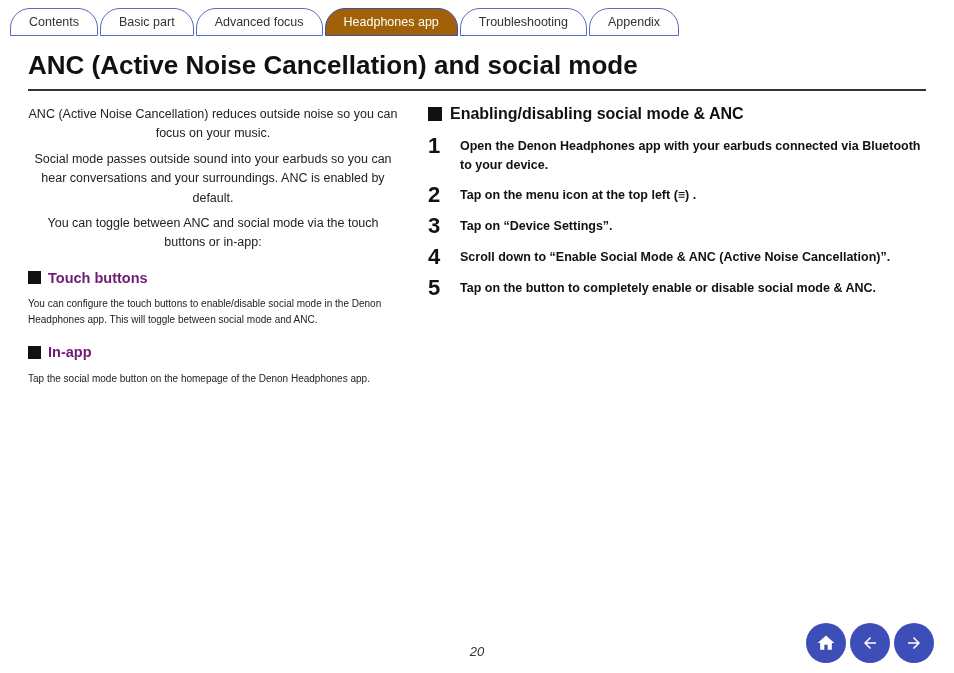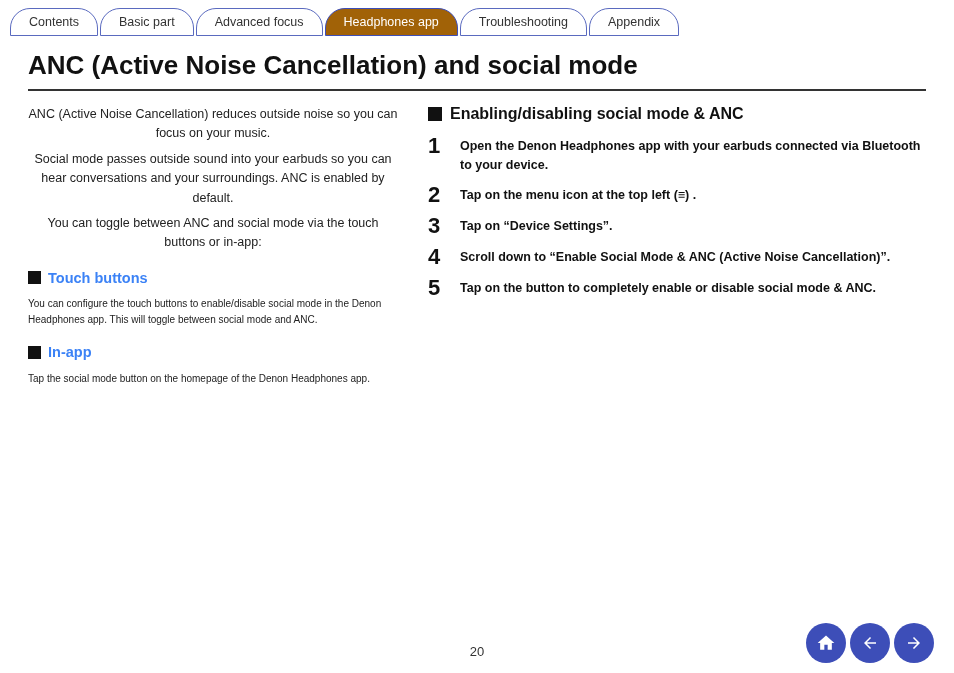--- a/index.html
+++ b/index.html
@@ -80,21 +80,21 @@
     .intro-text {
       margin-bottom: 6px;
       text-align: center;
     }
 
     .section-heading {
       display: flex;
       align-items: center;
       font-size: 14.5px;
       font-weight: bold;
-      color: #3b82f6;
+      color: #701a75;
       margin: 14px 0 7px 0;
     }
     .section-heading .square-icon {
       display: inline-block;
       width: 13px;
       height: 13px;
       background: #111;
       margin-right: 7px;
       flex-shrink: 0;
     }
@@ -151,20 +151,21 @@
 
     
     .footer {
       position: absolute;
       bottom: 14px;
       left: 0;
       right: 0;
       display: flex;
       align-items: center;
       justify-content: center;
+      font-style: italic;
     }
     .page-number {
       font-size: 13px;
       color: #333;
     }
 
     
     .nav-buttons {
       position: absolute;
       bottom: 10px;

